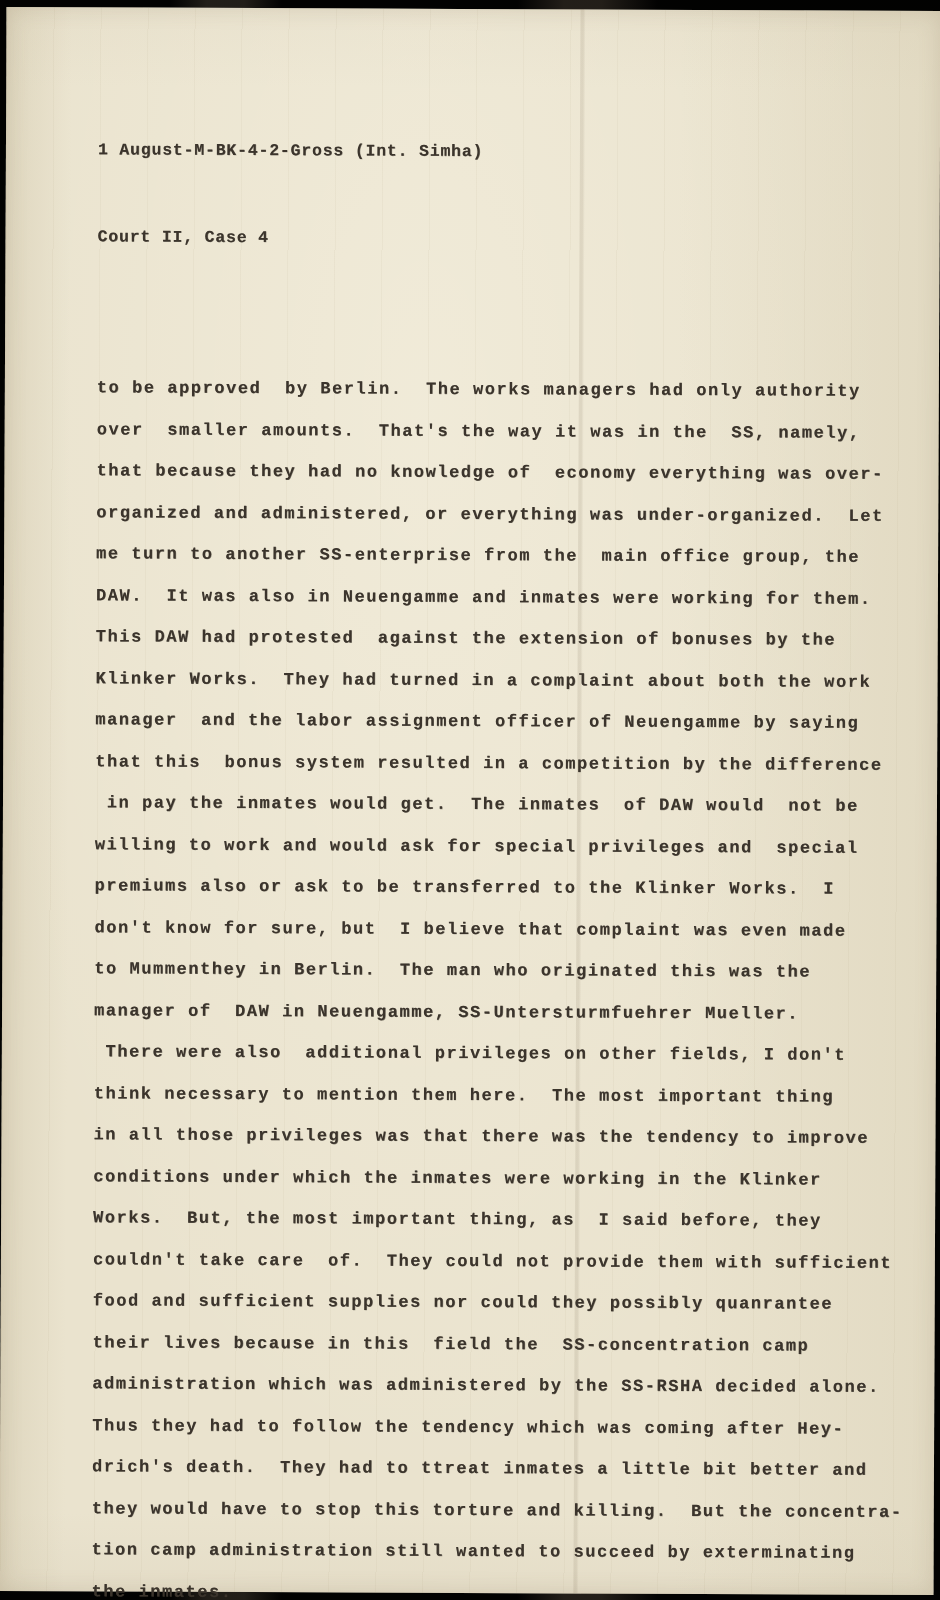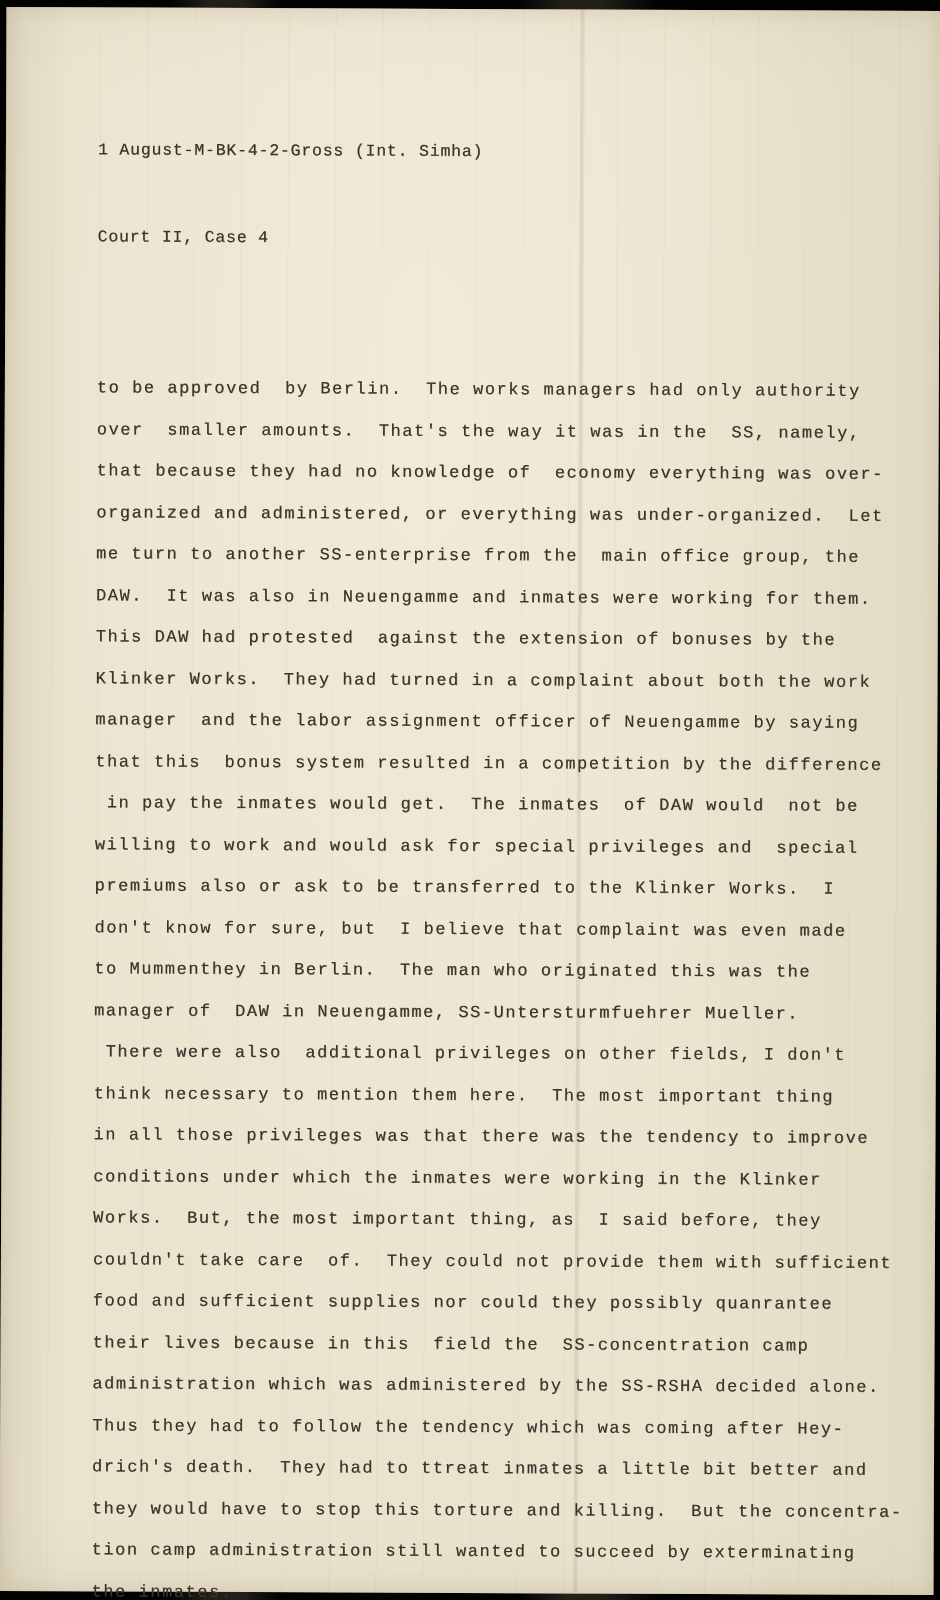--- a/index.html
+++ b/index.html
@@ -5,20 +5,21 @@
   html, body { margin: 0; padding: 0; }
   .scan {
     position: relative;
     width: 940px;
     height: 1600px;
     background: #14110e;
     background-image:
       linear-gradient(90deg, rgba(0,0,0,0.9) 0 18%, rgba(60,55,45,0.35) 22% 26%, rgba(0,0,0,0.9) 30% 55%, rgba(70,62,50,0.3) 60% 64%, rgba(0,0,0,0.9) 70% 100%);
     overflow: hidden;
     font-family: "Liberation Mono", "DejaVu Sans Mono", monospace;
+    font-weight: bold;
   }
   .paper {
     position: absolute;
     left: 3px; right: 3px; top: 9px; bottom: 7px;
     transform: rotate(0.26deg);
     transform-origin: 50% 50%;
     background-color: #eae3ce;
     background-image:
       linear-gradient(90deg, rgba(0,0,0,0) 0 61.4%, rgba(120,105,80,0.14) 61.5% 61.75%, rgba(0,0,0,0) 62%),
       repeating-linear-gradient(90deg, rgba(160,145,110,0.07) 0 1px, rgba(0,0,0,0) 1px 47px),

